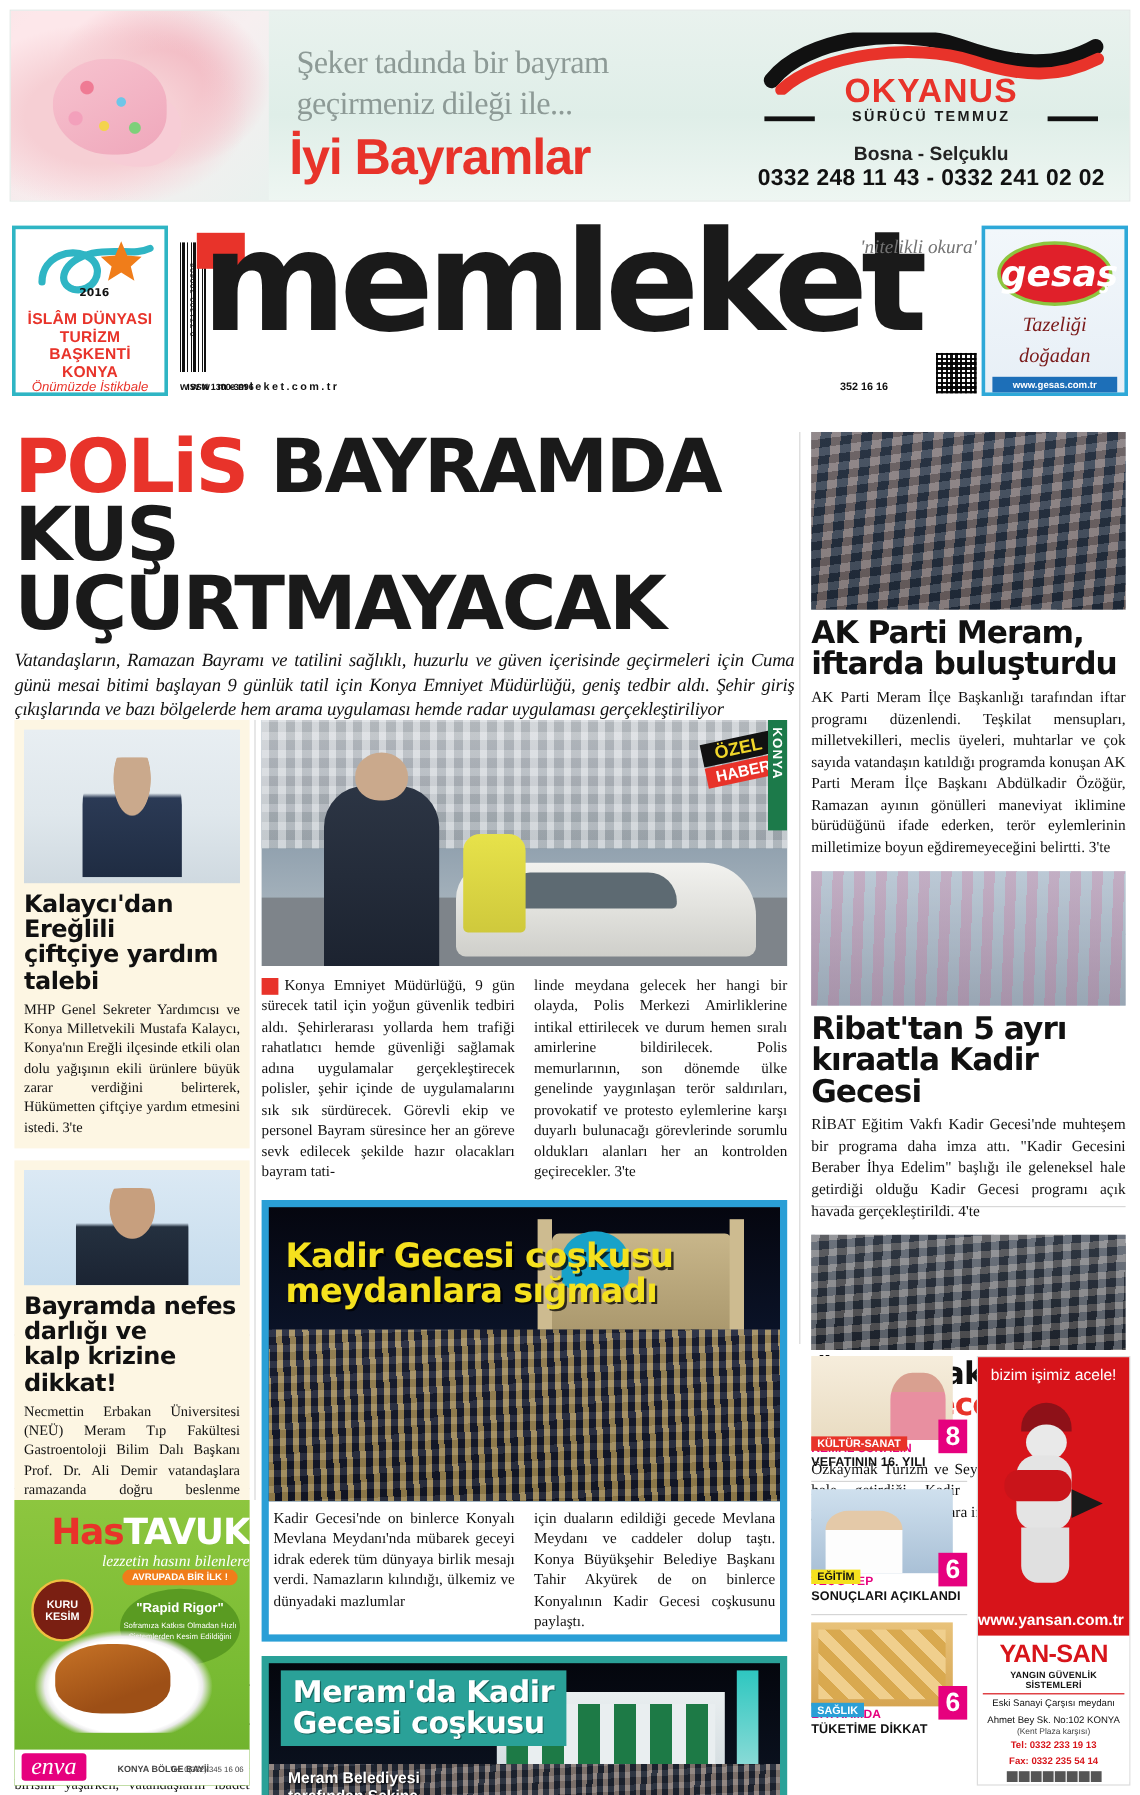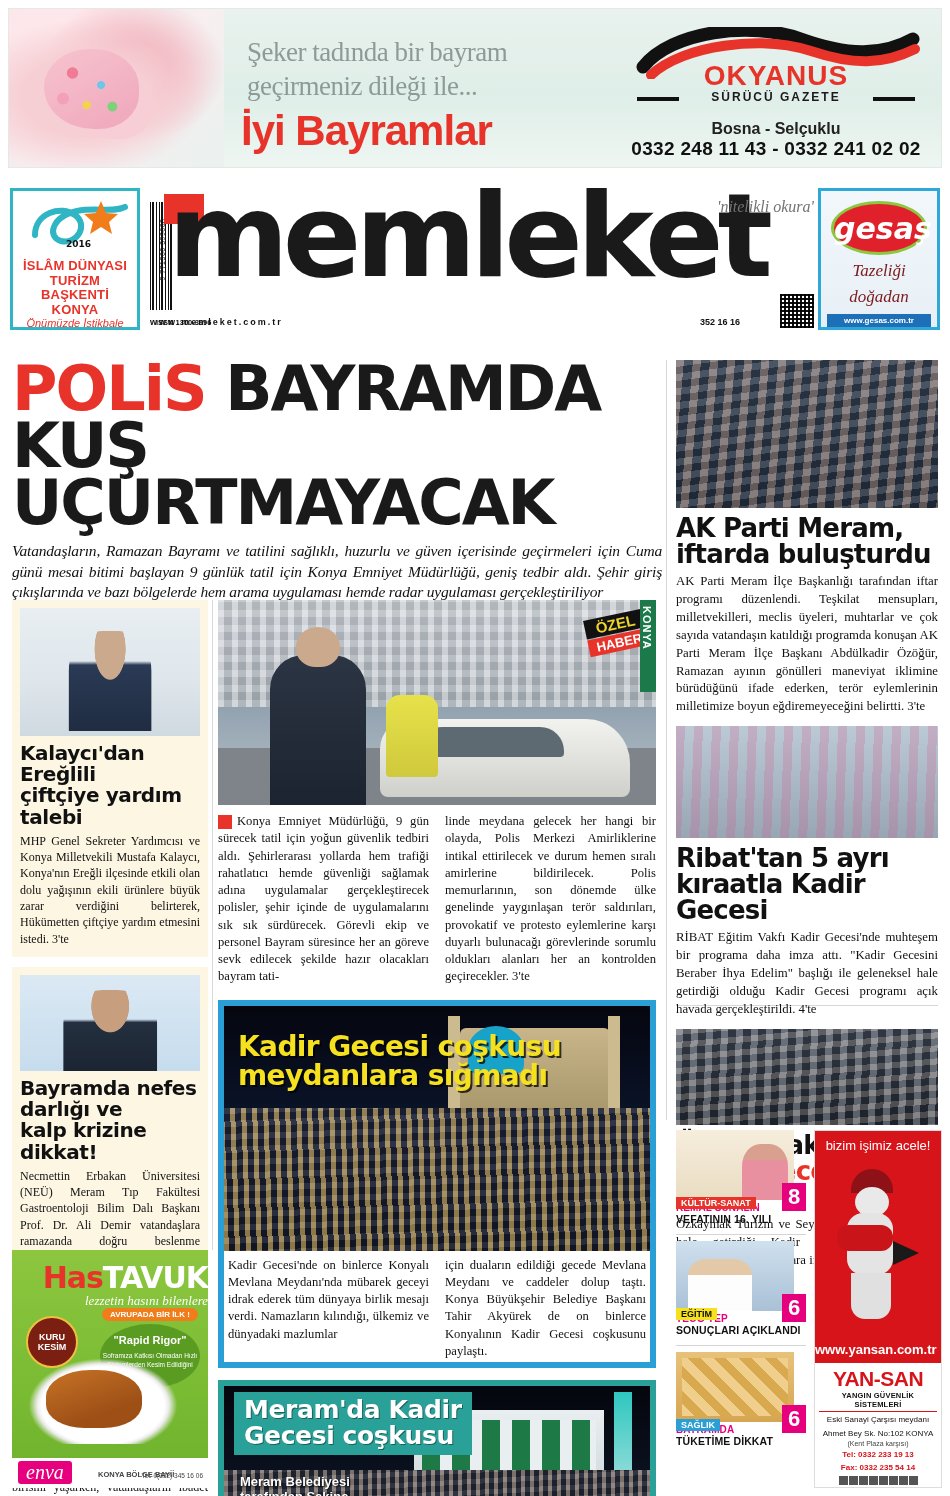--- a/index.html
+++ b/index.html
@@ -396,21 +396,21 @@
     <div class="line2">geçirmeniz dileği ile...</div>
     <div class="bigred">İyi Bayramlar</div>
     <div class="logo">
       <div class="swoosh">
         <svg width="290" height="52" viewBox="0 0 290 52">
           <path d="M12 40 C40 4, 120 -6, 170 12 C215 28, 250 30, 282 12" stroke="#111" stroke-width="13" fill="none" stroke-linecap="round"></path>
           <path d="M20 48 C52 18, 130 8, 180 24 C222 38, 252 38, 284 22" stroke="#e8332a" stroke-width="10" fill="none" stroke-linecap="round"></path>
         </svg>
       </div>
       <div class="okyanus">OKYANUS</div>
-      <div class="kurs">SÜRÜCÜ GAZETE</div>
+      <div class="kurs">SÜRÜCÜ TEMMUZ</div>
       <div class="addr">Bosna - Selçuklu</div>
       <div class="phone">0332 248 11 43 - 0332 241 02 02</div>
     </div>
   </div>
 
   <div class="masthead">
 
     <div class="mh-left">
       <div class="mark">
         <svg width="118" height="62" viewBox="0 0 118 62">

